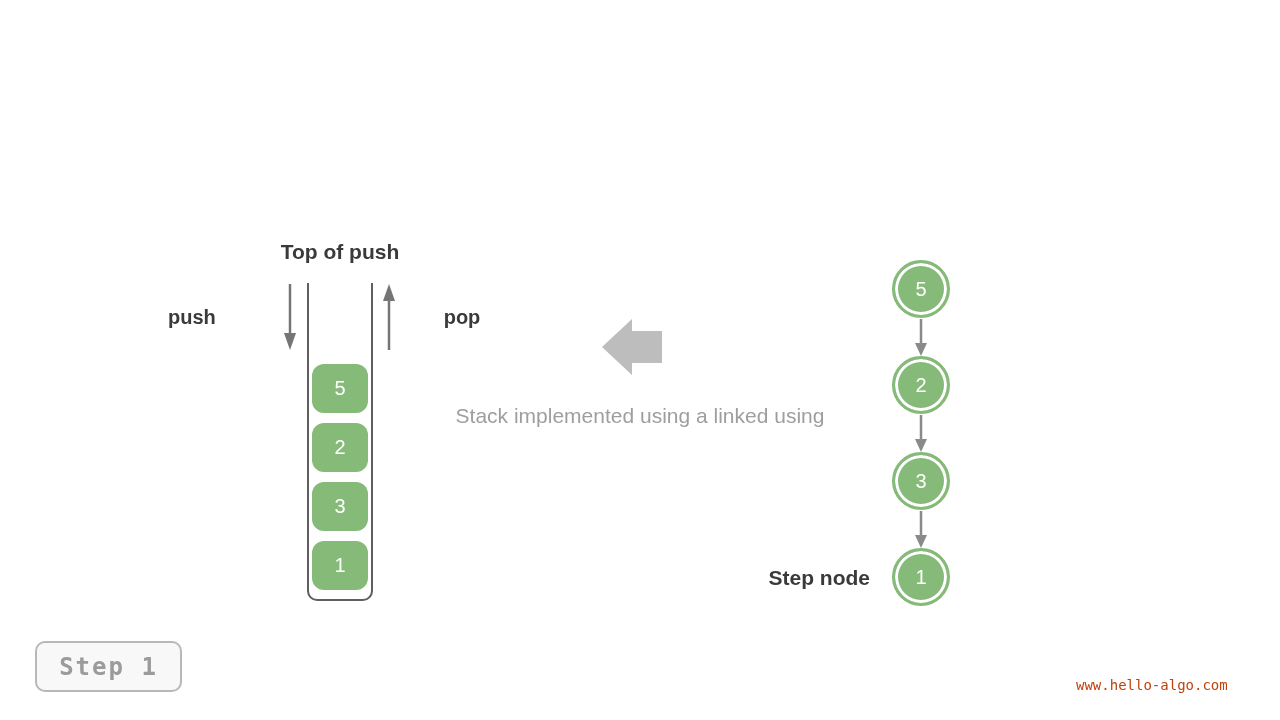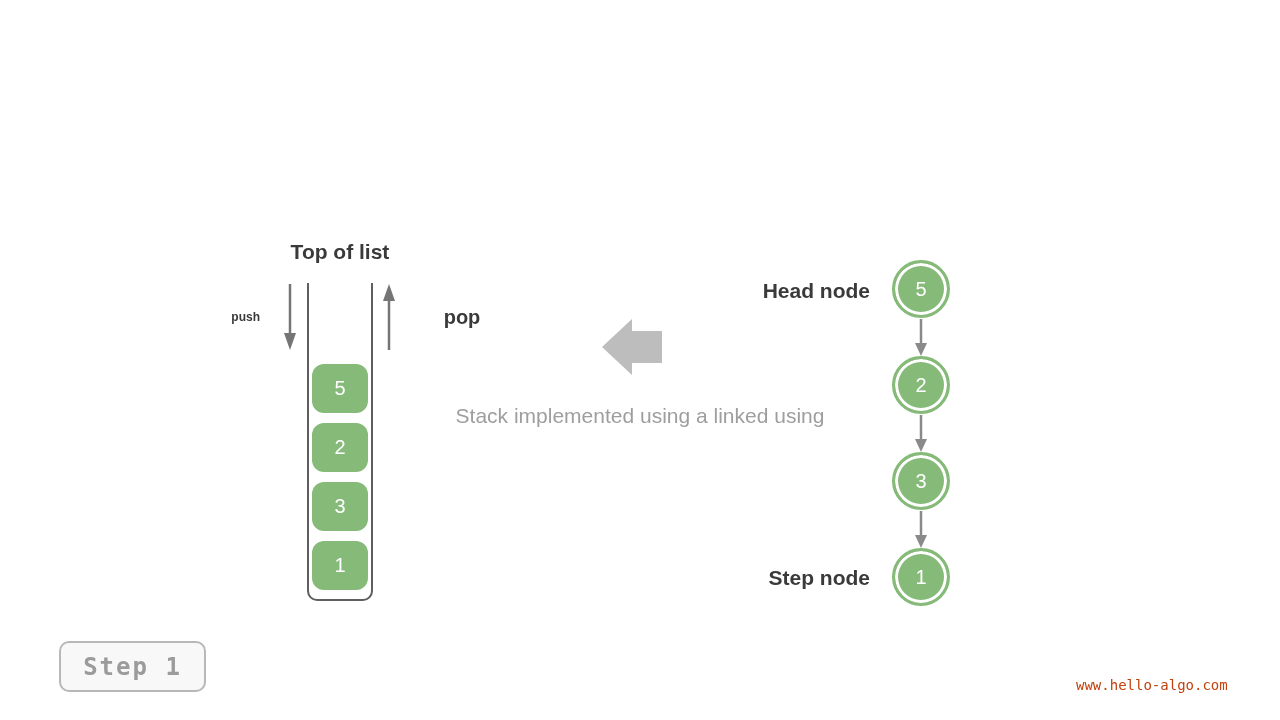--- a/index.html
+++ b/index.html
@@ -74,48 +74,47 @@
     box-sizing: border-box;
     background: #f8f8f8;
     border: 2px solid #b8b8b8;
     border-radius: 10px;
     display: flex; align-items: center; justify-content: center;
     font-family: "DejaVu Sans Mono", monospace;
     font-weight: 700;
     font-size: 24px;
     letter-spacing: 2px;
     color: #9b9b9b;
-    margin-left: 24px;
   }
 
   .watermark {
     position: absolute;
     left: 1076px; top: 677px;
     font-family: "DejaVu Sans Mono", monospace;
     font-size: 14px;
     color: #c2410c;
     text-align: center;
   }
 
   svg { display: block; }
 </style>
 </head>
 <body>
 
 <div class="canvas">
 
-  <div class="label-bold" style="left:240px; top:240px; width:200px; text-align:center;">Top of list</div>
+  <div class="label-bold" style="left:240px; top:240px; width:200px; text-align:center;">Top of push</div>
 
   <div class="stack-container"></div>
 
   <svg class="abs" style="left:282px; top:282px;" width="16" height="70" viewBox="0 0 16 70">
     <line x1="8" y1="2" x2="8" y2="53" stroke="#757575" stroke-width="2.5"></line>
     <polygon points="2,51 14,51 8,68" fill="#757575"></polygon>
   </svg>
-  <div class="label-bold" style="left:160px; top:306px; width:100px; text-align:right; font-size:12px;">push</div>
+  <div class="label-bold" style="left:168px; top:306px; width:100px; text-align:left; font-size:20px;">push</div>
 
   <svg class="abs" style="left:381px; top:282px;" width="16" height="70" viewBox="0 0 16 70">
     <polygon points="8,2 2,19 14,19" fill="#757575"></polygon>
     <line x1="8" y1="16" x2="8" y2="68" stroke="#757575" stroke-width="2.5"></line>
   </svg>
   <div class="label-bold" style="left:412px; top:306px; width:100px; text-align:center; font-size:20px;">pop</div>
 
   <div class="stack-item" style="top:364px;">
     <span>5</span>
   </div>
@@ -128,21 +127,20 @@
   <div class="stack-item" style="top:541px;">
     <span>1</span>
   </div>
 
 
   <svg class="abs" style="left:600px; top:317px;" width="64" height="60" viewBox="0 0 64 60">
     <polygon points="2,30 32,2 32,14 62,14 62,46 32,46 32,58" fill="#bdbdbd"></polygon>
   </svg>
   <div class="caption">Stack implemented using a linked using</div>
 
-  <div class="label-bold" style="left:690px; top:279px; width:180px; text-align:right;">Head node</div>
   <div class="label-bold" style="left:690px; top:566px; width:180px; text-align:right;">Step node</div>
 
   <div class="list-node" style="top:260px;">
     <span>5</span>
   </div>
   <svg class="abs" style="left:913px; top:319px;" width="16" height="38" viewBox="0 0 16 38">
     <line x1="8" y1="0" x2="8" y2="26" stroke="#8a8a8a" stroke-width="2.5"></line>
     <polygon points="2,24 14,24 8,37" fill="#8a8a8a"></polygon>
   </svg>
 

